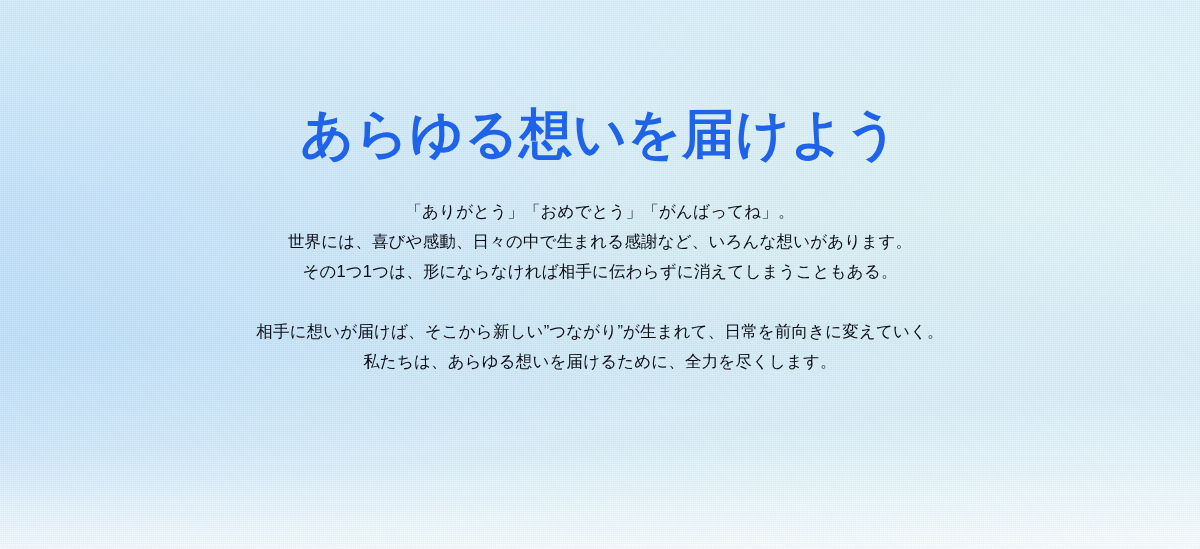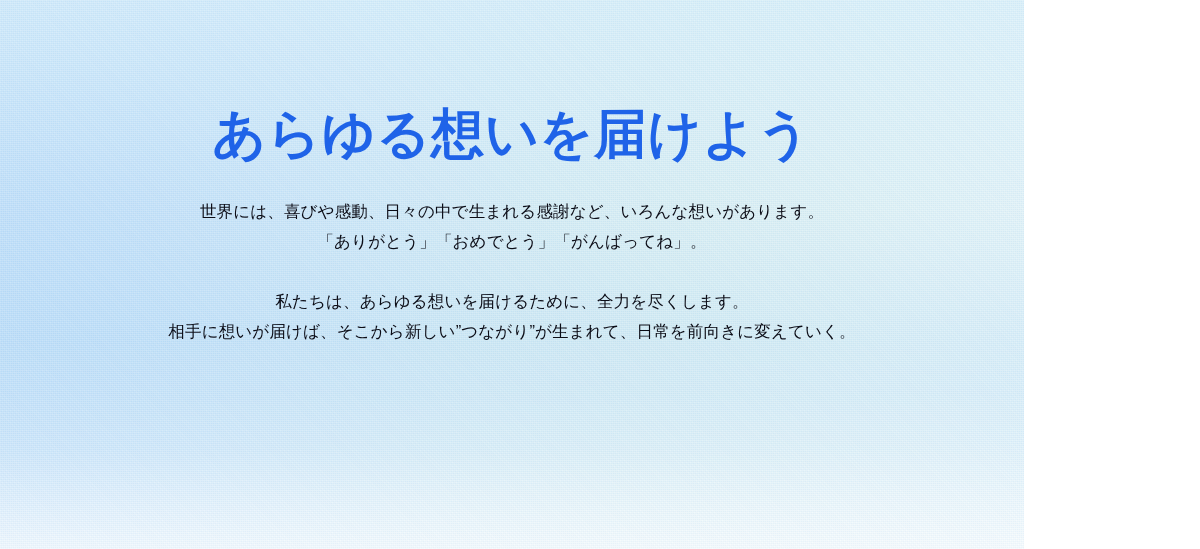--- a/index.html
+++ b/index.html
@@ -9,21 +9,21 @@
 
   body {
     width: 1200px;
     height: 549px;
     overflow: hidden;
     font-family: "Liberation Sans", "DejaVu Sans", sans-serif;
   }
 
   #mission-section {
     position: relative;
-    width: 1024px;
+    width: 1200px;
     height: 549px;
     box-sizing: border-box;
     overflow: hidden;
     
     background-color: #d4ecf6;
     background-image:
       linear-gradient(to bottom,
         rgba(255,255,255,0.00) 0%,
         rgba(255,255,255,0.00) 62%,
         rgba(255,255,255,0.26) 82%,
@@ -125,29 +125,30 @@
 
   <div id="grain-overlay"></div>
 
   <div id="mission-content">
 
     <h1 id="mission-heading">あらゆる想いを届けよう</h1>
 
     <div id="mission-body">
 
       <p class="mission-paragraph">
+        <span class="mission-line">「ありがとう」「おめでとう」「がんばってね」。</span>
         <span class="mission-line">世界には、喜びや感動、日々の中で生まれる感謝など、いろんな想いがあります。</span>
-        <span class="mission-line">「ありがとう」「おめでとう」「がんばってね」。</span>
+        <span class="mission-line">その1つ1つは、形にならなければ相手に伝わらずに消えてしまうこともある。</span>
       </p>
 
       <span class="paragraph-gap"></span>
 
       <p class="mission-paragraph">
+        <span class="mission-line">相手に想いが届けば、そこから新しい”つながり”が生まれて、日常を前向きに変えていく。</span>
         <span class="mission-line">私たちは、あらゆる想いを届けるために、全力を尽くします。</span>
-        <span class="mission-line">相手に想いが届けば、そこから新しい”つながり”が生まれて、日常を前向きに変えていく。</span>
       </p>
 
       <span class="paragraph-gap"></span>
 
 
     </div>
 
   </div>
 </section>
 

